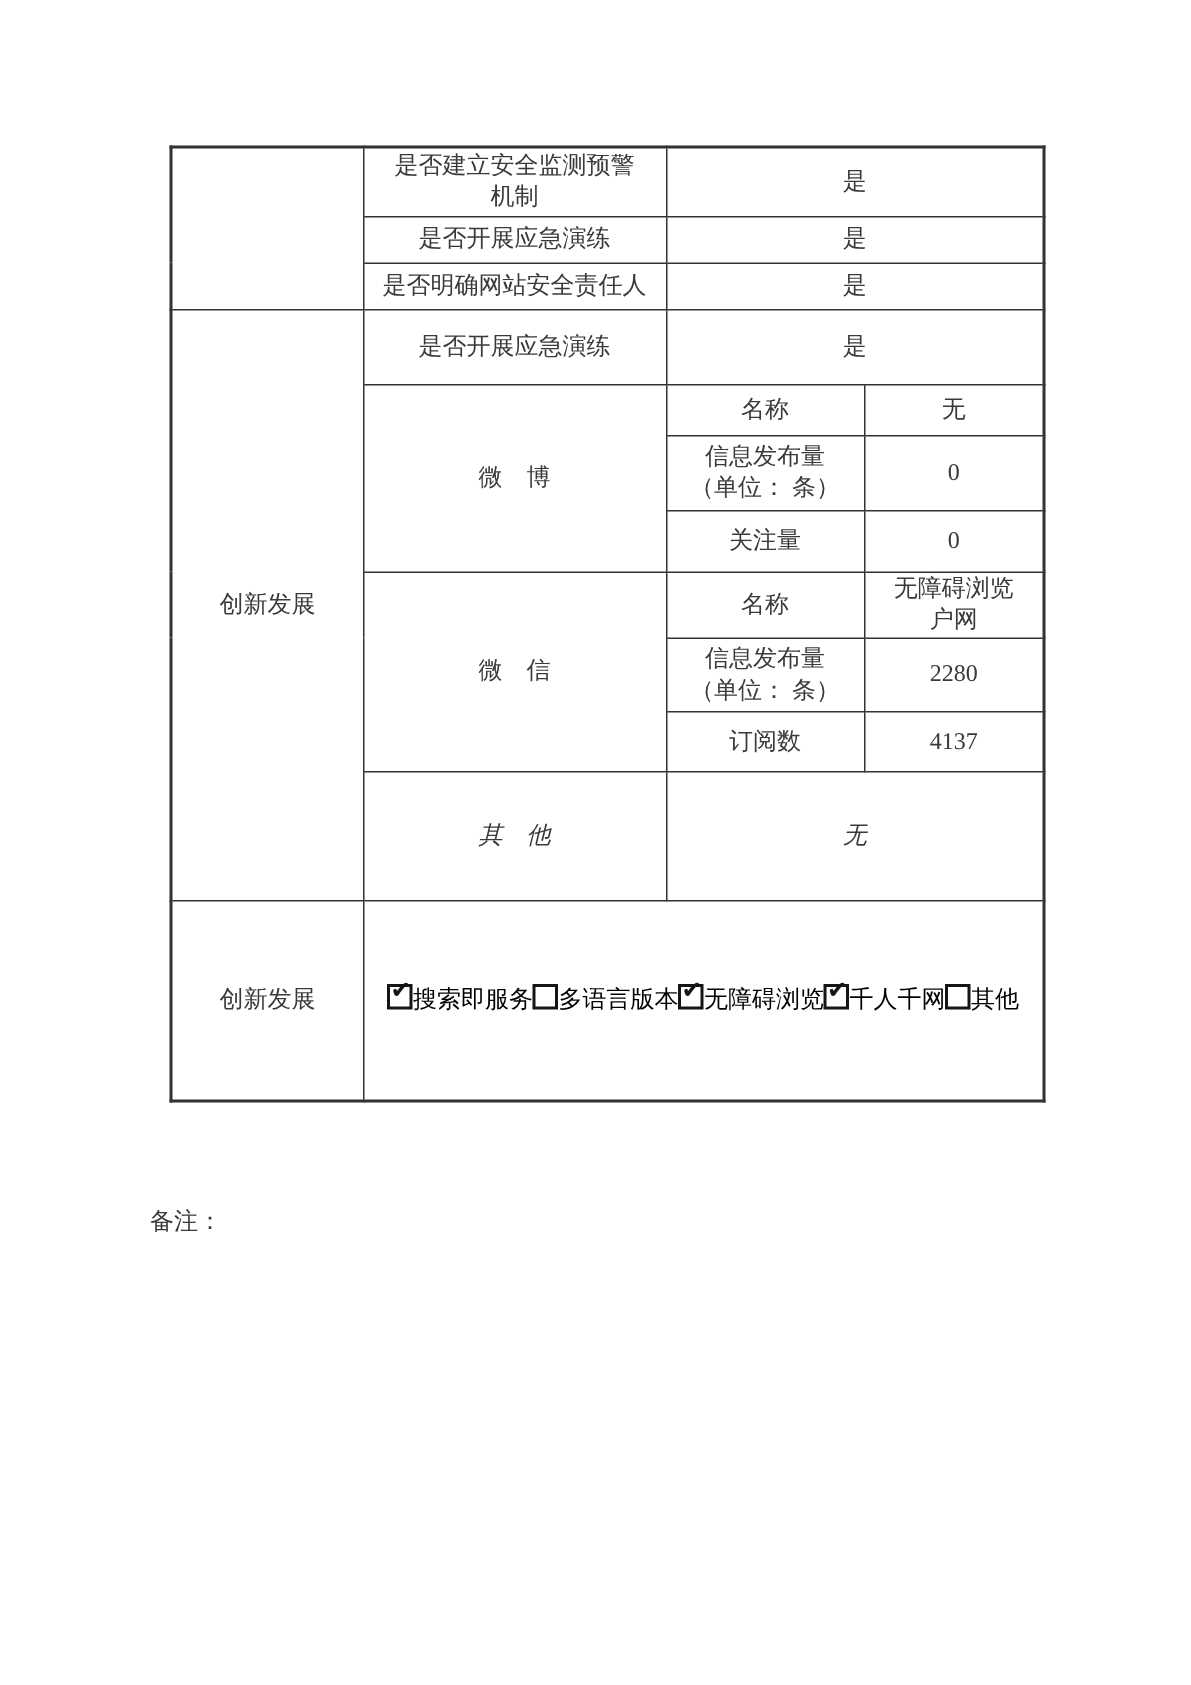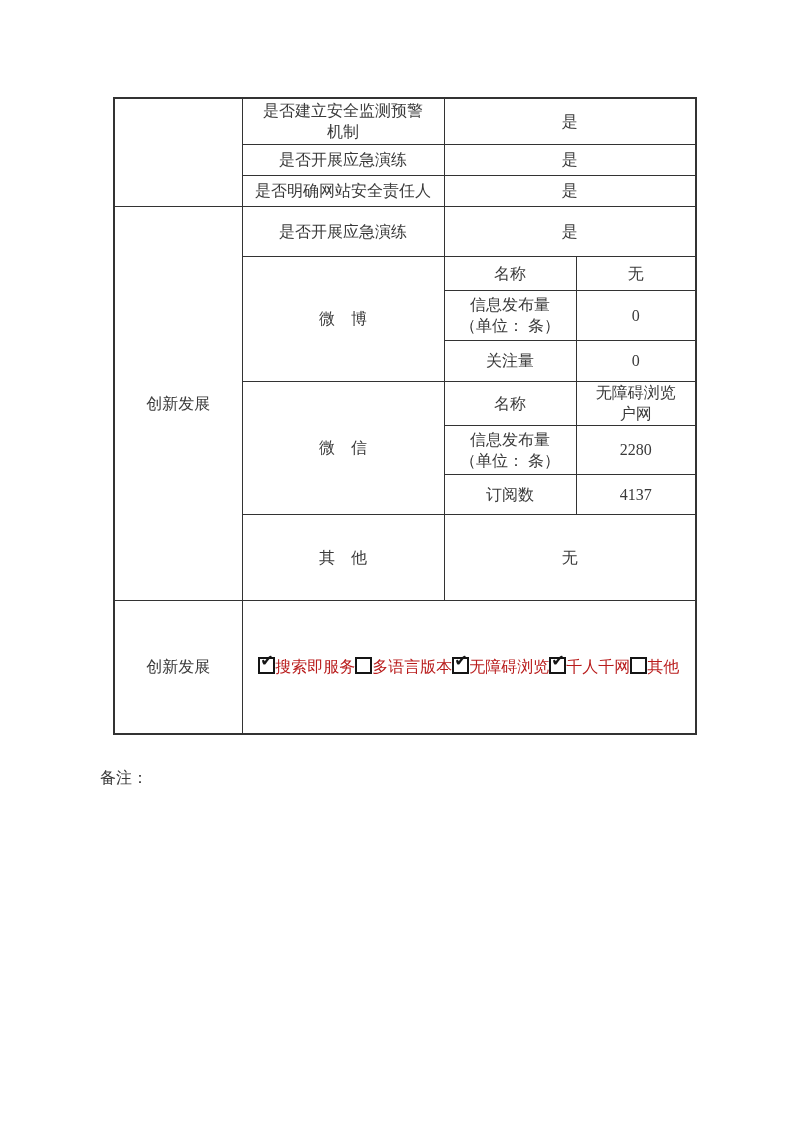--- a/index.html
+++ b/index.html
@@ -38,21 +38,21 @@
   tr.rA1 { height: 46px; }
   tr.rA2 { height: 31px; margin-left: 31px; }
   tr.rA3 { height: 31px; }
   tr.rB1 { height: 50px; }
   tr.rB2 { height: 34px; }
   tr.rB3 { height: 50px; }
   tr.rB4 { height: 41px; }
   tr.rB5 { height: 44px; }
   tr.rB6 { height: 49px; }
   tr.rB7 { height: 40px; }
-  tr.rB8 { height: 86px; }
+  tr.rB8 { height: 86px; font-style: italic; }
   tr.rC1 { height: 134px; }
   td.innovation-content {
     padding-bottom: 26px;
     white-space: nowrap;
   }
   .cb {
     display: inline-block;
     width: 13px;
     height: 13px;
     border: 2px solid #151515;
@@ -66,26 +66,26 @@
     top: -6px;
     left: 0px;
     font-size: 16px;
     font-weight: bold;
     color: #151515;
     font-family: "DejaVu Sans", sans-serif;
     line-height: 16px;
   }
   .cb-label {
     font-size: 16px;
-    color: #b91c1c;
+    color: #000000;
   }
   .notes {
     position: absolute;
     left: 100px;
-    top: 768px;
+    top: 804px;
     font-size: 16px;
   }
   .page-number {
     position: absolute;
     top: 1038px;
     left: 0;
     width: 100%;
     text-align: center;
     font-size: 16px;
   }

